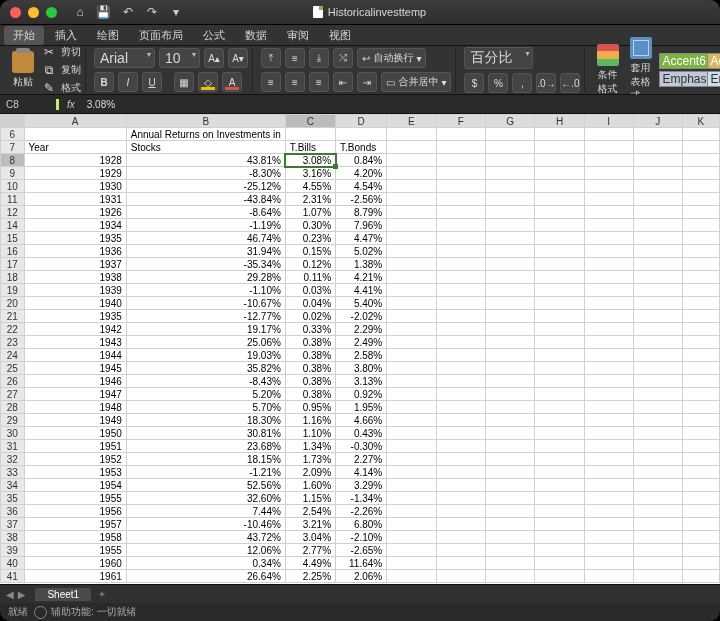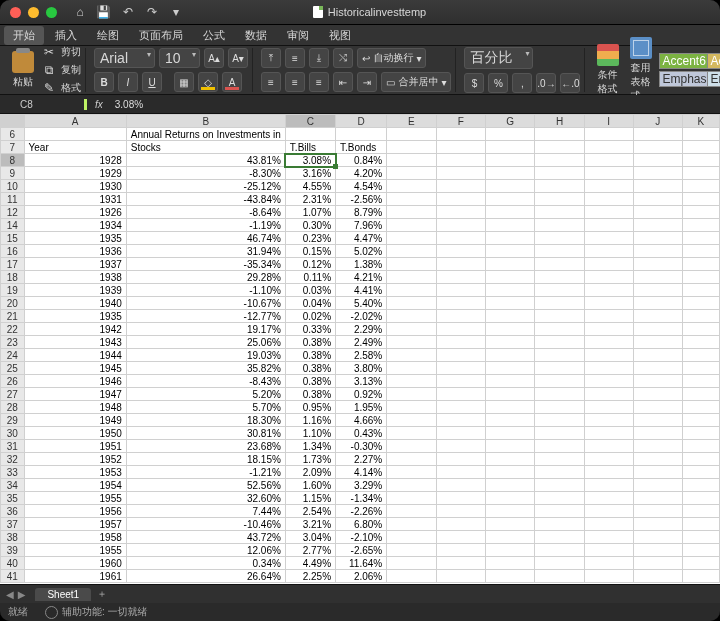--- a/index.html
+++ b/index.html
@@ -38,21 +38,21 @@
   .selectish::after{content:"▾";position:absolute;right:3px;top:1px;font-size:8px;color:#bbb}
   .btnsq{width:18px;height:18px;background:var(--bg4);border:1px solid #555;border-radius:3px;display:inline-flex;align-items:center;justify-content:center;font-size:10px;color:#ddd}
   .btnsq.wide{width:auto;padding:0 4px;gap:3px}
   .cf-ic{width:22px;height:22px;background:linear-gradient(#d9534f 33%,#f0ad4e 33% 66%,#5cb85c 66%);border-radius:2px}
   .tf-ic{width:22px;height:22px;background:#5b8fc7;border-radius:2px;position:relative}
   .tf-ic::after{content:"";position:absolute;inset:3px;border:1px solid rgba(255,255,255,.6)}
   .style-chip{width:44px;height:14px;font-size:12px;display:flex;align-items:center;padding:0 2px;border:1px solid #888;white-space:nowrap;overflow:hidden}
   .style-grid{display:grid;grid-template-columns:repeat(2,46px);grid-template-rows:16px 16px;gap:2px}
   
   .fbar{height:18px;background:var(--bg);display:flex;align-items:center;font-size:10px;color:var(--fg2);border-bottom:1px solid #111}
-  .fbar .cellref{width:44px;padding:0 20px;border-right:3px solid #bef264;color:#ccc}
+  .fbar .cellref{width:44px;padding:0 6px;border-right:3px solid #bef264;color:#ccc}
   .fbar .fx{padding:0 8px;font-style:italic;color:#ccc}
   .fbar .fval{padding:0 4px;color:#ddd}
   
   .gridwrap{flex:1;overflow:hidden;background:#fff;position:relative}
   .sheet{border-collapse:collapse;font-size:10px;color:#000;background:#fff;}
   .sheet th,.sheet td{border:1px solid var(--grid);height:13px;box-sizing:border-box;padding:0 4px;white-space:nowrap}
   .sheet thead th{background:#dcdcdc;color:#333;font-weight:normal;text-align:center;position:sticky;top:0}
   .sheet tbody th{background:#e8e8e8;color:#333;font-weight:normal;text-align:center;width:24px;position:sticky;left:0}
   .sheet td{text-align:right;background:#fff}
   .sheet td.l{text-align:left}
@@ -62,21 +62,21 @@
   .sheet tbody th.selrow{background:#bcbcbc}
   .sheet thead th.selcol{background:#bcbcbc}
   td.selected{outline:2px solid var(--sel);outline-offset:-1px;position:relative;z-index:2}
   td.selected::after{content:"";position:absolute;right:-3px;bottom:-3px;width:5px;height:5px;background:var(--sel)}
   
   .sheettabs{height:18px;background:var(--tabbg);display:flex;align-items:center;font-size:10px;color:#bbb;border-top:1px solid #111}
   .sheettabs .nav{display:flex;gap:4px;padding:0 6px;color:#888}
   .sheettabs .tab{background:#4a4a4a;color:#fff;padding:1px 12px;border-radius:3px 3px 0 0;margin-left:4px}
   .sheettabs .add{margin-left:6px;color:#aaa}
   
-  .status{height:18px;background:var(--bg);display:flex;align-items:center;font-size:10px;color:#aaa;padding:0 8px;gap:17px}
+  .status{height:18px;background:var(--bg);display:flex;align-items:center;font-size:10px;color:#aaa;padding:0 8px;gap:6px}
   .person{width:11px;height:11px;border:1px solid #888;border-radius:50%;position:relative}
 </style>
 </head>
 <body>
 
 <div class="window">
 
   <div class="titlebar">
     <div class="traffic">
       <div class="tl r"></div>

